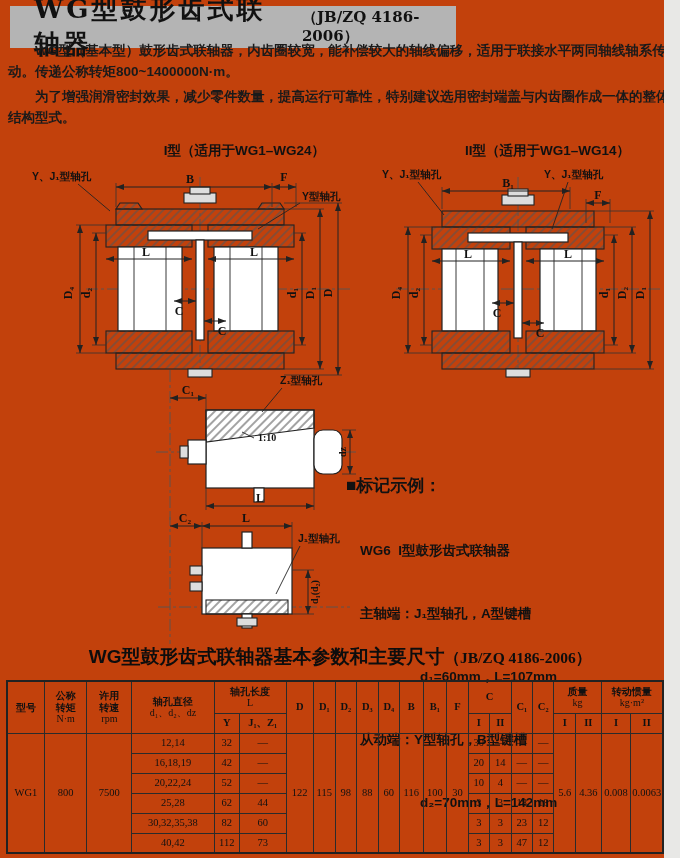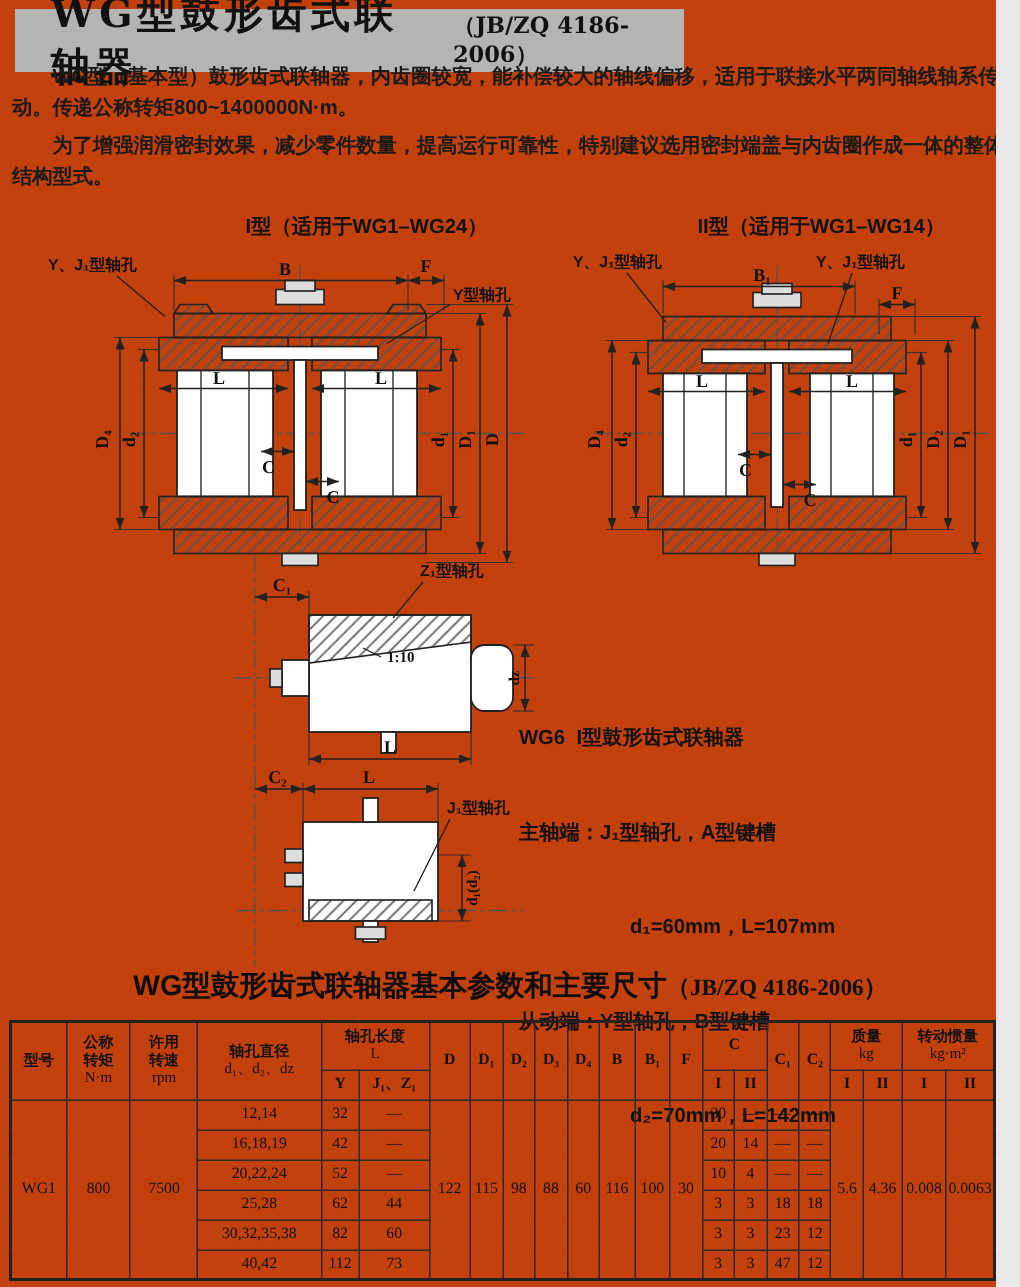--- a/index.html
+++ b/index.html
@@ -25,21 +25,21 @@
   .dim{stroke:#222;stroke-width:1;fill:none;}
   .ext{stroke:#333;stroke-width:0.8;fill:none;}
   .cl{stroke:#555;stroke-width:0.9;fill:none;stroke-dasharray:12 3 3 3;}
   .thin{stroke:#222;stroke-width:0.9;fill:none;}
   text.dt{font-family:"Liberation Serif",serif;font-size:12px;font-weight:bold;fill:#111;}
   text.dc{font-family:"Liberation Sans",sans-serif;font-size:10.5px;font-weight:bold;fill:#111;}
   text.ds{font-family:"Liberation Serif",serif;font-size:10px;font-weight:bold;fill:#111;}
   
   .marking{position:absolute;left:346px;top:438px;width:330px;color:#111;white-space:pre-wrap;}
   .mk-head{font-size:17px;font-weight:bold;}
-  .mk-line{font-size:13.5px;font-weight:bold;margin-top:9px;}
+  .mk-line{font-size:13.5px;font-weight:bold;margin-top:9px;margin-left:14px;}
   .mk-ind{margin-left:74px;}
   
   .tbl-title{position:absolute;left:0;top:644px;width:680px;text-align:center;font-size:19px;
              font-weight:bold;color:#0d0d0d;}
   .tbl-title .std{font-family:"Liberation Serif",serif;font-size:15.5px;}
   table.params{position:absolute;left:6px;top:680px;border-collapse:collapse;table-layout:fixed;
                font-family:"Liberation Serif",serif;font-size:10.5px;color:#111;border:2px solid #222;}
   table.params th,table.params td{border:1px solid #2b2b2b;text-align:center;padding:0;
                line-height:1.15;font-weight:normal;overflow:hidden;}
   table.params th{font-weight:bold;}
@@ -270,20 +270,21 @@
     <text class="dt" x="96" y="8" text-anchor="middle">L</text>
     <text class="dc" x="148" y="28">J₁型轴孔</text>
     <line class="thin" x1="150" y1="32" x2="126" y2="80"></line>
     <line class="ext" x1="142" y1="56" x2="164" y2="56"></line>
       <line class="ext" x1="142" y1="100" x2="164" y2="100"></line>
     <line class="dim" x1="158" y1="56" x2="158" y2="100" marker-start="url(#a4)" marker-end="url(#a4)"></line>
     <text class="ds" x="168" y="78" text-anchor="middle" transform="rotate(-90 168 78)">d₁(d₂)</text>
   </svg>
 
   <div class="marking">
+    <div class="mk-head"><span>■</span><span>标记示例：</span></div>
     <div class="mk-line">WG6  I型鼓形齿式联轴器</div>
     <div class="mk-line">主轴端：J₁型轴孔，A型键槽</div>
     <div class="mk-line mk-ind">d₁=60mm，L=107mm</div>
     <div class="mk-line">从动端：Y型轴孔，B型键槽</div>
     <div class="mk-line mk-ind">d₂=70mm，L=142mm</div>
     
   </div>
 
   <div class="tbl-title">
     <span>WG型鼓形齿式联轴器基本参数和主要尺寸</span><span class="std">（JB/ZQ 4186-2006）</span>

